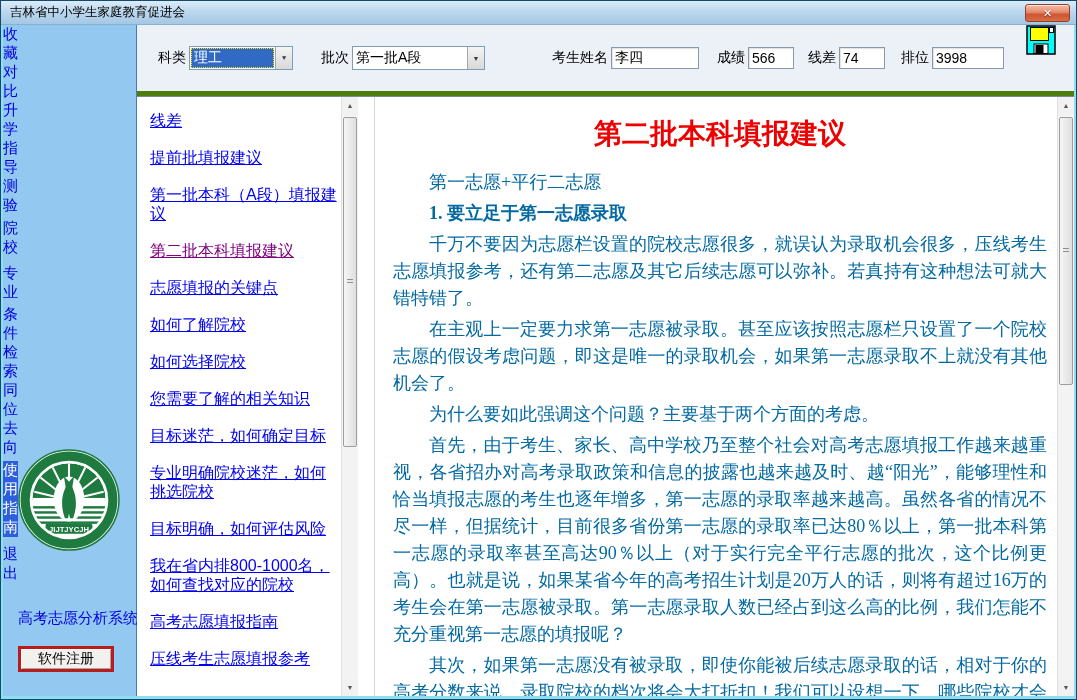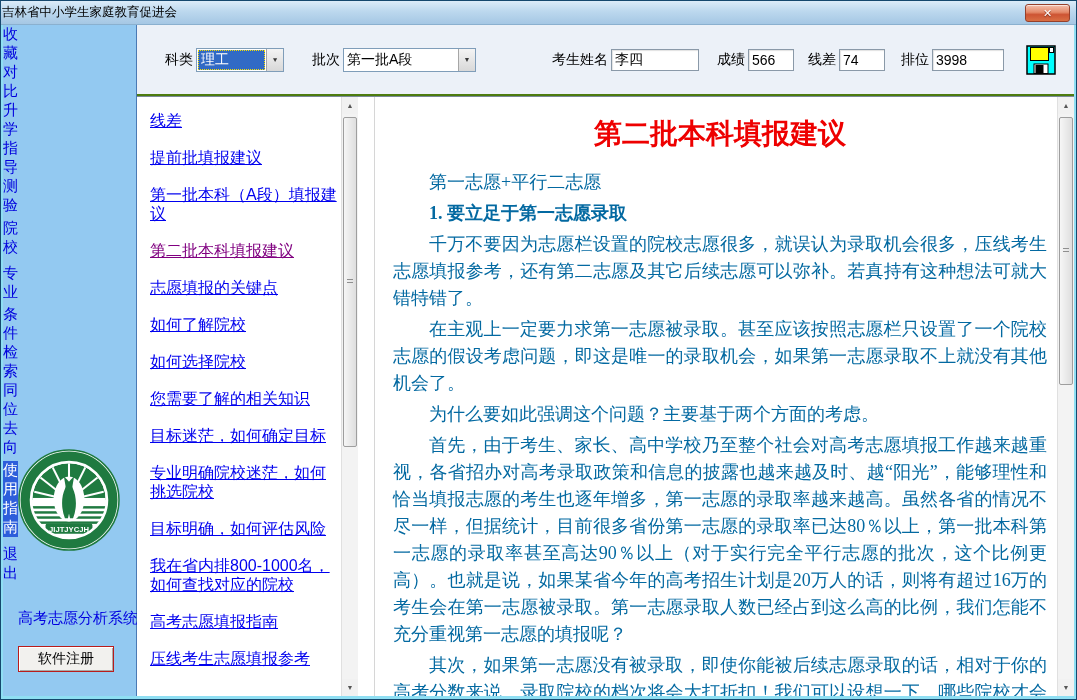--- a/index.html
+++ b/index.html
@@ -10,21 +10,21 @@
     display:flex;flex-direction:column;
     font-family:"Liberation Sans","DejaVu Sans",sans-serif;
     background:#eef3fa;position:relative;overflow:hidden;
   }
   
   .titlebar{
     height:24px;flex:0 0 24px;
     background:linear-gradient(#dcecf9,#bcd8ee 45%,#a5c7e4);
     border-bottom:1px solid #8ab0cf;
     display:flex;align-items:center;position:relative;
-    padding-left:1px;font-size:12.5px;color:#000;
+    padding-left:9px;font-size:12.5px;color:#000;
   }
   .close-btn{
     position:absolute;right:6px;top:3px;width:45px;height:18px;
     background:linear-gradient(#f4c0ae,#e48a69 45%,#cd5433 60%,#d96f44);
     border:1px solid #96402b;border-radius:3px;
     color:#fff;font-weight:bold;font-size:11px;line-height:16px;text-align:center;
     text-shadow:0 1px 1px #7a2e1a;cursor:default;
     box-shadow:inset 0 1px 0 rgba(255,255,255,.6);
   }
   
@@ -34,28 +34,28 @@
   .sidebar{width:134px;flex:0 0 134px;background:#93c9f1;border-right:1px solid #4a7ab5;
     display:flex;flex-direction:row;}
   .side-item{flex:0 0 45px;display:flex;align-items:center;justify-content:center;
     color:#0000dd;font-size:15px;cursor:default;}
   .side-item.active{flex-basis:37px;margin:4px 0;background:#2d5edb;color:#ffffff;}
   .side-bottom{margin-top:auto;display:flex;flex-direction:column;align-items:flex-start;padding-bottom:24px;}
   .logo{width:102px;height:102px;margin-bottom:14px;}
   .system-name{color:#0000e0;font-size:15px;margin-bottom:18px;white-space:nowrap;margin-top:44px;}
   .register-btn{
     width:96px;height:26px;font-size:14px;color:#000;
-    background:#f2f1ee;border:1px solid #b91c1c;
+    background:#f2f1ee;border:3px solid #b91c1c;
     box-shadow:inset 1px 1px 0 #ffffff, inset -1px -1px 0 #a8a8a8;
     font-family:inherit;cursor:default;
   }
   
   .right{flex:1;display:flex;flex-direction:column;min-width:0;}
-  .toolbar{flex:0 0 71px;background:#ecf1f8;display:flex;align-items:center;
-    padding:0 18px 0 28px;border-bottom:2px solid #4d7c0f;}
+  .toolbar{flex:0 0 71px;background:#ecf1f8;display:flex;
+    padding:0 18px 0 21px;border-bottom:5px solid #4d7c0f;}
   .tgroup{display:flex;align-items:center;gap:3px;white-space:nowrap;}
   .tlabel{font-size:14px;color:#000;}
   .combo{height:24px;background:#fff;border:1px solid #7f9db9;display:flex;align-items:stretch;}
   .combo-text{flex:1;font-size:14px;padding:2px 3px;display:flex;align-items:center;overflow:hidden;}
   .combo-text.selected{background:#316ac5;color:#fff;outline:1px dotted #f7e000;outline-offset:-1px;margin:1px;}
   .combo-btn{width:17px;background:linear-gradient(#f4f4f4,#d8d8d8);border-left:1px solid #a6a6a6;
     display:flex;align-items:center;justify-content:center;font-size:7px;color:#3a3a3a;cursor:default;}
   .tinput{height:22px;border:1px solid #8a99a8;box-shadow:inset 1px 1px 1px rgba(0,0,0,.12);
     font-size:14px;padding:1px 3px;font-family:inherit;background:#fff;color:#000;}
   .spacer{flex:1;}
@@ -147,21 +147,21 @@
         <div class="system-name">高考志愿分析系统</div>
         <button class="register-btn">软件注册</button>
       </div>
     </div>
 
     <div class="right">
 
       <div class="toolbar">
         <div class="tgroup">
           <span class="tlabel">科类</span>
-          <div class="combo" style="width:88px;font-family:Liberation Mono, monospace;">
+          <div class="combo" style="width:104px;font-family:Liberation Mono, monospace;">
             <span class="combo-text selected">理工</span>
             <span class="combo-btn">▼</span>
           </div>
         </div>
 
         <div class="tgroup" style="margin-left:28px;">
           <span class="tlabel">批次</span>
           <div class="combo" style="width:133px;">
             <span class="combo-text">第一批A段</span>
             <span class="combo-btn">▼</span>

